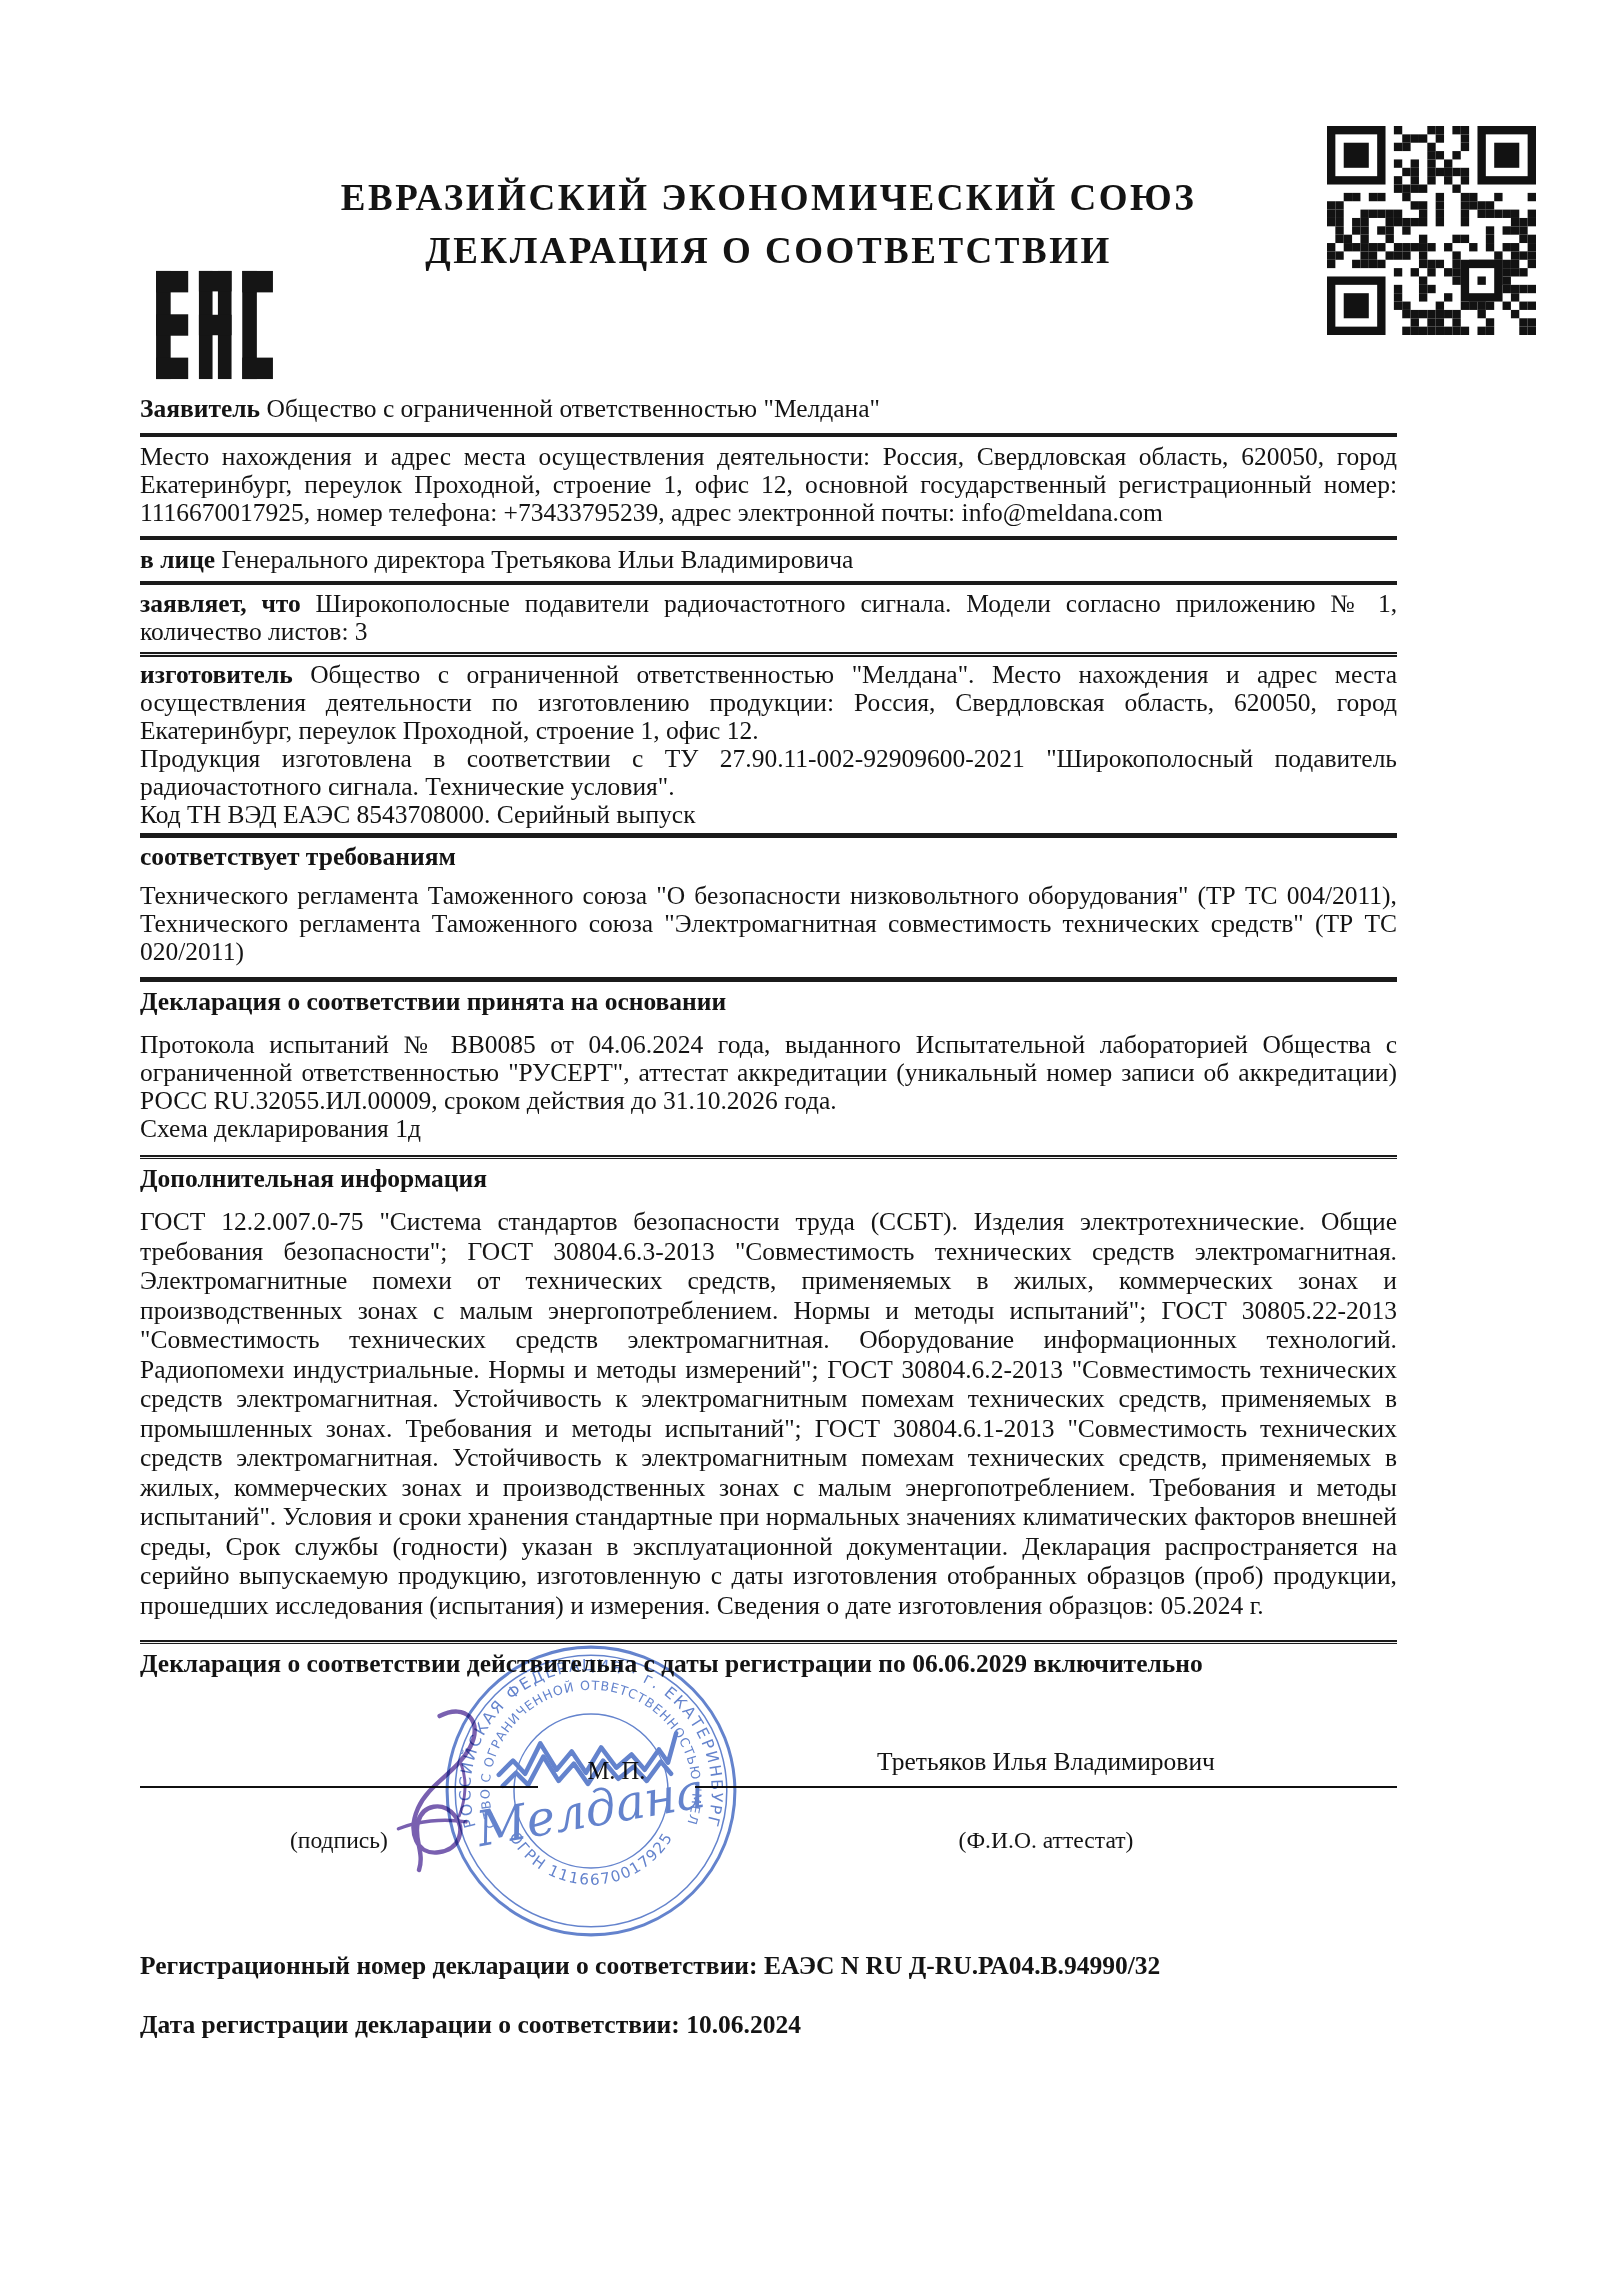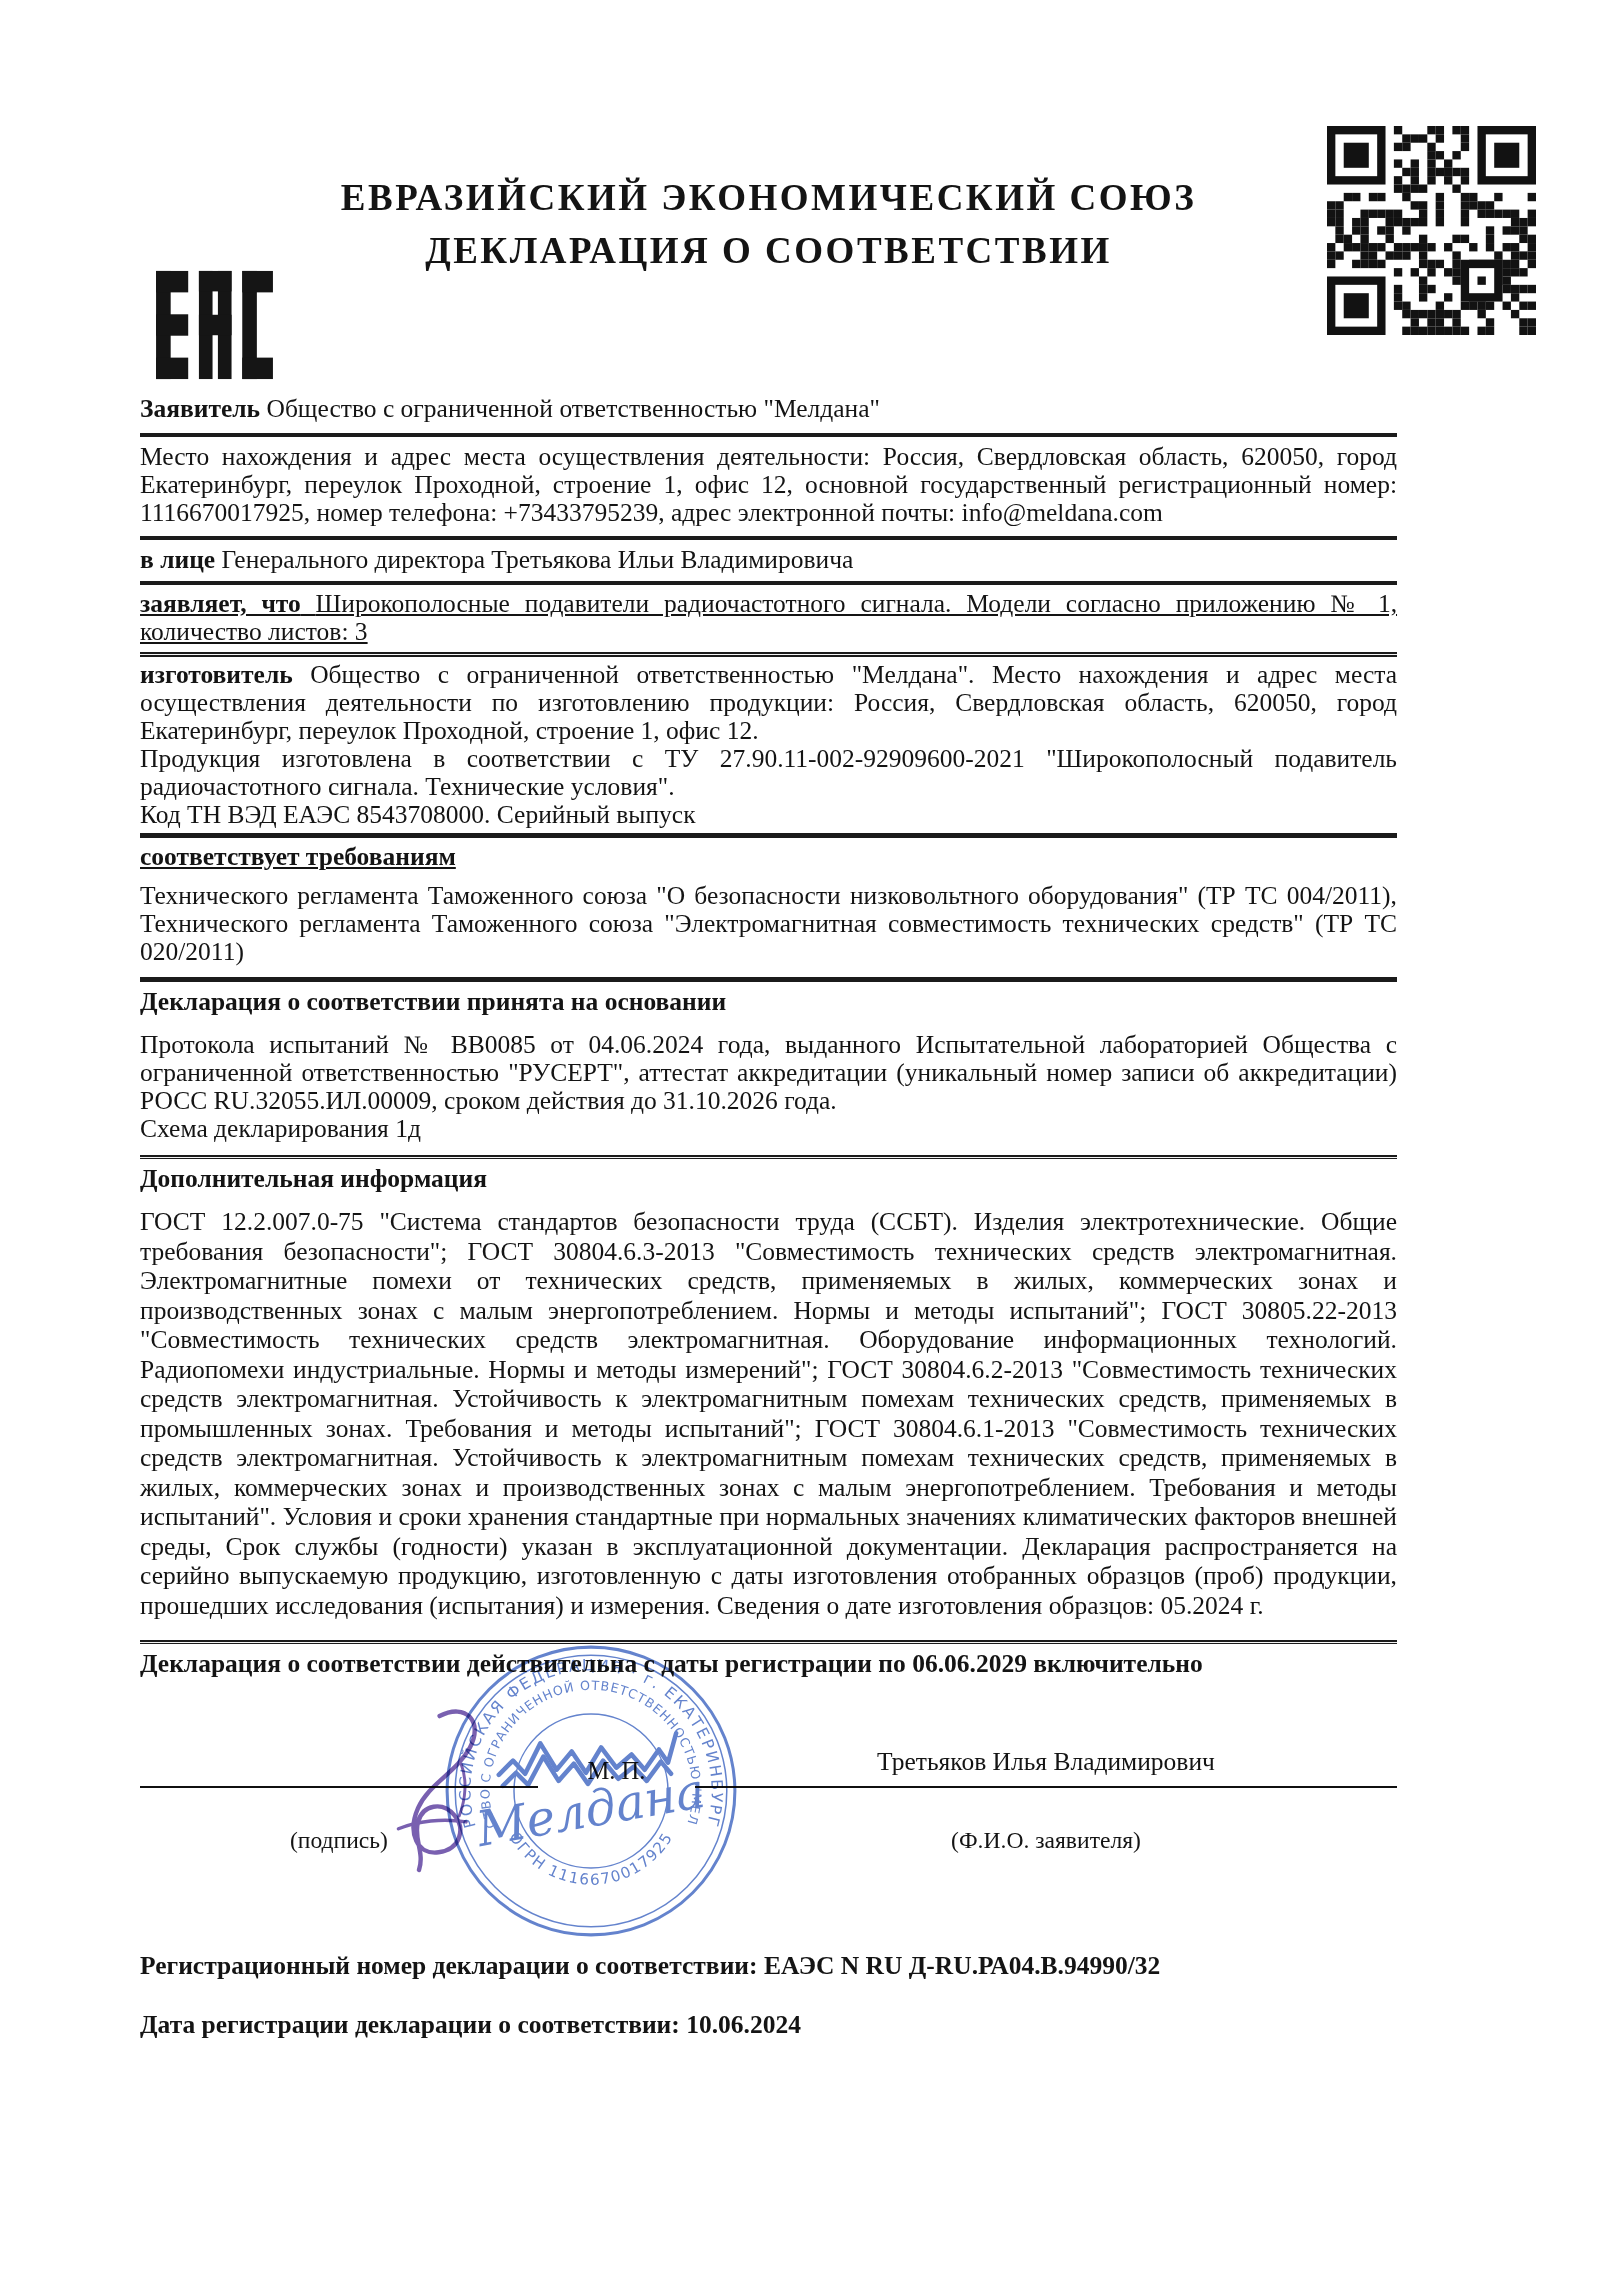--- a/index.html
+++ b/index.html
@@ -13,21 +13,21 @@
   .eac-mark{position:absolute;left:156px;top:269px;}
   .qr{position:absolute;left:1327px;top:126px;width:211px;height:211px;}
   p{margin:0;}
   .line{font-size:25.5px;line-height:28px;}
   .para{font-size:25.5px;line-height:28px;}
   .j{text-align:justify;}
   .b{font-weight:bold;}
   .rule{height:4.4px;background:linear-gradient(to bottom,#1b1b1b 0 2px,#f2f2f2 2px 2.5px,#1b1b1b 2.5px 4.4px);}
   .mt-applicant{margin-top:118px;}
   .mt20{margin-top:9.8px;} .mt12{margin-top:5.9px;} .mt18{margin-top:8.8px;}
-  .mt14{margin-top:6.9px;} .mt10{margin-top:4.9px;text-decoration:underline;} .mt8{margin-top:3.9px;}
+  .mt14{margin-top:6.9px;} .mt10{margin-top:4.9px;} .mt8{margin-top:3.9px;}
   .mt22{margin-top:10.8px;} .mt24{margin-top:11.8px;} .mt28{margin-top:13.7px;}
   .mt32{margin-top:15.7px;} .mt40{margin-top:19.6px;}
   .big{line-height:29.5px;}
   .sig-area{position:relative;margin-top:39px;}
   .sig-row{display:flex;align-items:flex-end;height:71px;position:relative;z-index:1;}
   .seg{border-bottom:2.9px solid #101010;}
   .seg.left{width:398px;height:0.5px;}
   .mid{width:157px;text-align:center;font-size:24.5px;padding-bottom:2.9px;margin-top:40px;}
   .seg.right{flex:1;text-align:center;font-size:25.5px;padding-bottom:9px;}
   .cap-row{display:flex;position:relative;z-index:1;margin-top:34px;}
@@ -388,21 +388,21 @@
       </div>
 
       <div class="sig-row">
         <div class="seg left"></div>
         <div class="mid"><span>М. П.</span></div>
         <div class="seg right"><span>Третьяков Илья Владимирович</span></div>
       </div>
       <div class="cap-row">
         <div class="capL">(подпись)</div>
         <div class="midsp"></div>
-        <div class="capR">(Ф.И.О. заявителя)</div>
+        <div class="capR">(Ф.И.О. аттестат)</div>
       </div>
     </div>
 
     <p class="line b reg">Регистрационный номер декларации о соответствии: ЕАЭС N RU Д-RU.РА04.В.94990/32</p>
     <p class="line b date">Дата регистрации декларации о соответствии: 10.06.2024</p>
   </div>
 </div>
 
 
 </body></html>

